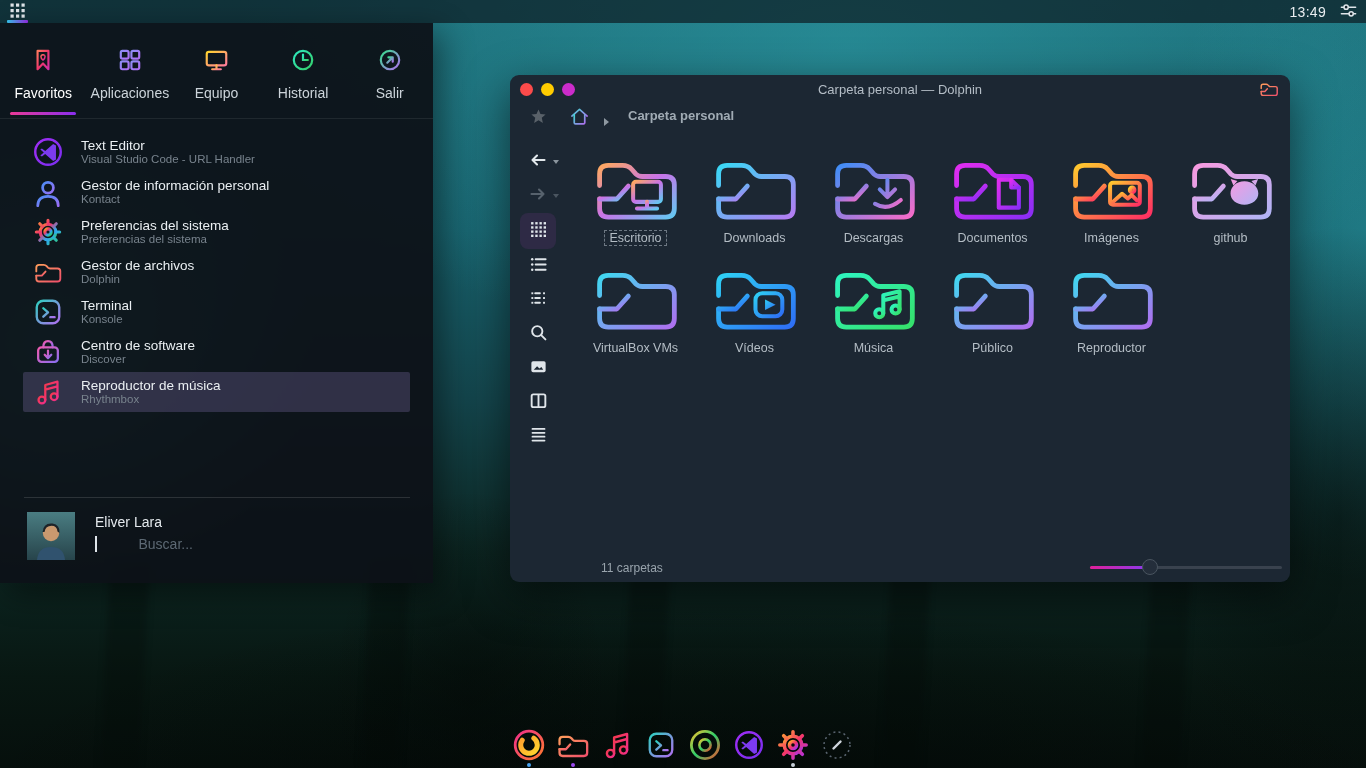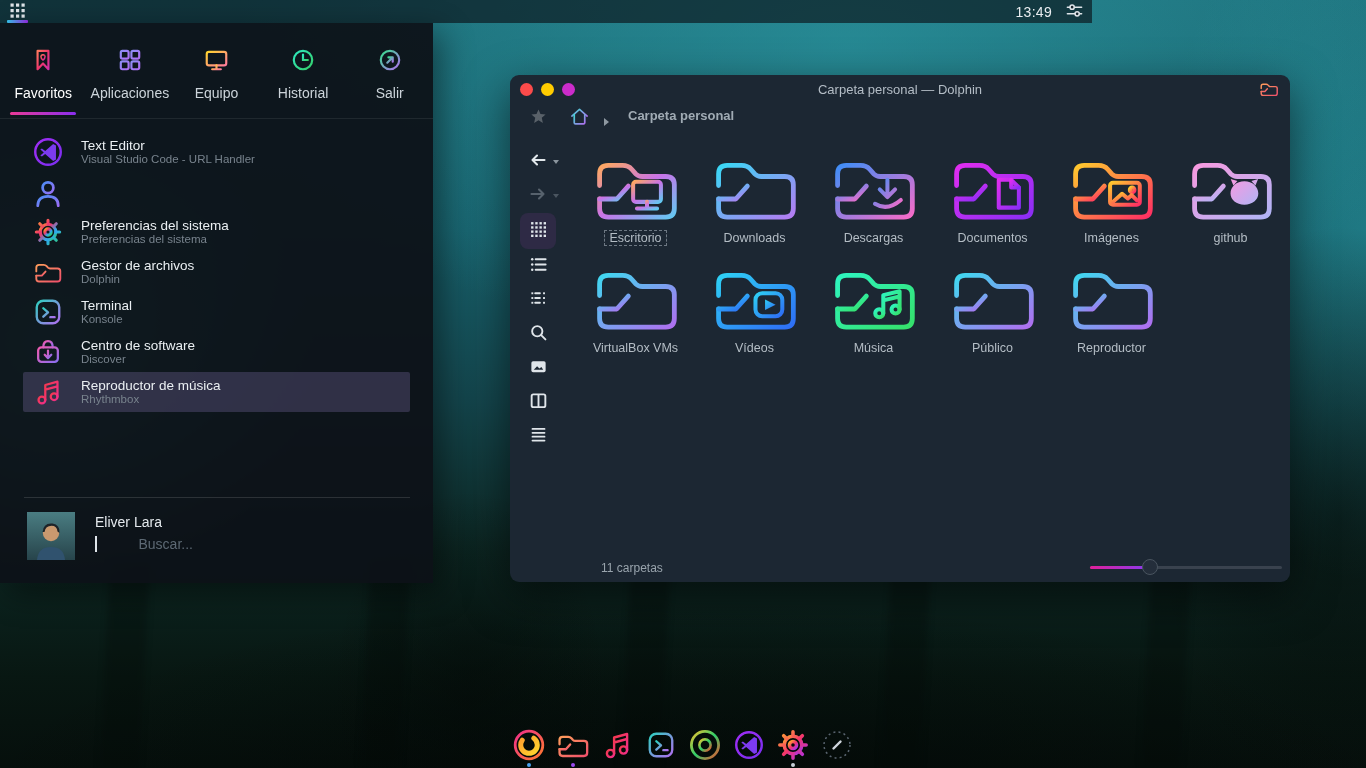--- a/index.html
+++ b/index.html
@@ -15,21 +15,21 @@
   .veil{position:absolute;inset:0;pointer-events:none;
     background:
       radial-gradient(ellipse 260px 420px at 1340px 520px, rgba(4,10,8,.55), transparent 70%),
       radial-gradient(ellipse 200px 300px at 470px 700px, rgba(3,9,7,.5), transparent 70%),
       radial-gradient(ellipse 900px 260px at 50% 105%, rgba(2,7,5,.75), transparent 80%);
   }
   .trees{position:absolute;left:0;right:0;top:560px;bottom:0;opacity:.45;filter:blur(3px);pointer-events:none;
     background:repeating-linear-gradient(93deg, transparent 0 110px, rgba(3,9,7,.65) 110px 150px, transparent 150px 260px);}
 
   
-  .menubar{position:absolute;left:0;top:0;width:1092px;height:23px;background:rgba(10,20,26,.66);
+  .menubar{position:absolute;left:0;top:0;width:1366px;height:23px;background:rgba(10,20,26,.66);
     display:flex;align-items:flex-end;color:#e9edf0;font-size:13.5px;}
   .mb-left{display:flex;align-items:center;gap:0;height:100%;}
   .launcher-btn{position:relative;width:34px;height:100%;display:flex;align-items:center;justify-content:center;}
   .launcher-btn .ul{position:absolute;left:7px;bottom:0;width:21px;height:3px;border-radius:1px;
     background:linear-gradient(90deg,#35c8f0,#9d2ef0);}
   .menus{display:flex;align-items:center;gap:27px;margin-left:10px;}
   .menus span{cursor:default;}
   .mb-right{margin-left:auto;display:flex;align-items:center;gap:9px;padding-right:8px;height:100%;}
   .tray{display:flex;align-items:center;gap:9px;}
   .tray span{display:flex;align-items:center;}
@@ -267,20 +267,24 @@
                 <stop offset="0" stop-color="#4a8df5"></stop>
                 <stop offset="1" stop-color="#9a6ef5"></stop>
               </linearGradient>
             </defs>
             <g stroke="url(#g7)" stroke-width="2.2" fill="none" stroke-linecap="round">
               <circle cx="12" cy="8.5" r="4.3"></circle>
               <path d="M3.8 23 Q3.8 15.5 12 15.5 Q20.2 15.5 20.2 23"></path>
             </g>
           </svg>
         </span>
+      <span class="fav-texts">
+        <span class="fav-title">Gestor de información personal</span>
+        <span class="fav-sub">Kontact</span>
+      </span>
     </div>
       <div class="fav-row">
       <span class="fav-icon">
           <svg width="30" height="30" viewBox="0 0 24 24">
             <defs>
               <linearGradient id="g8" x1="0" y1="0" x2="1" y2="1">
                 <stop offset="0" stop-color="#ff9d2e"></stop>
                 <stop offset="0.3333333333333333" stop-color="#f0366b"></stop>
                 <stop offset="0.6666666666666666" stop-color="#2ea8f0"></stop>
                 <stop offset="1" stop-color="#2ed06a"></stop>

